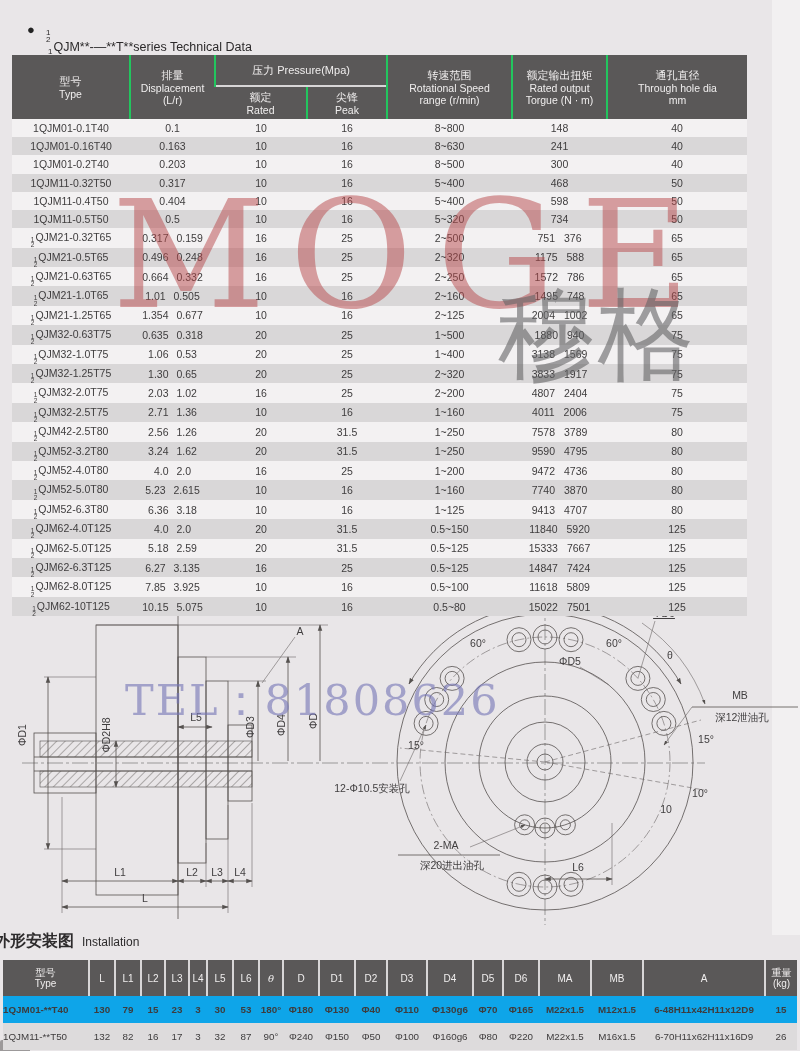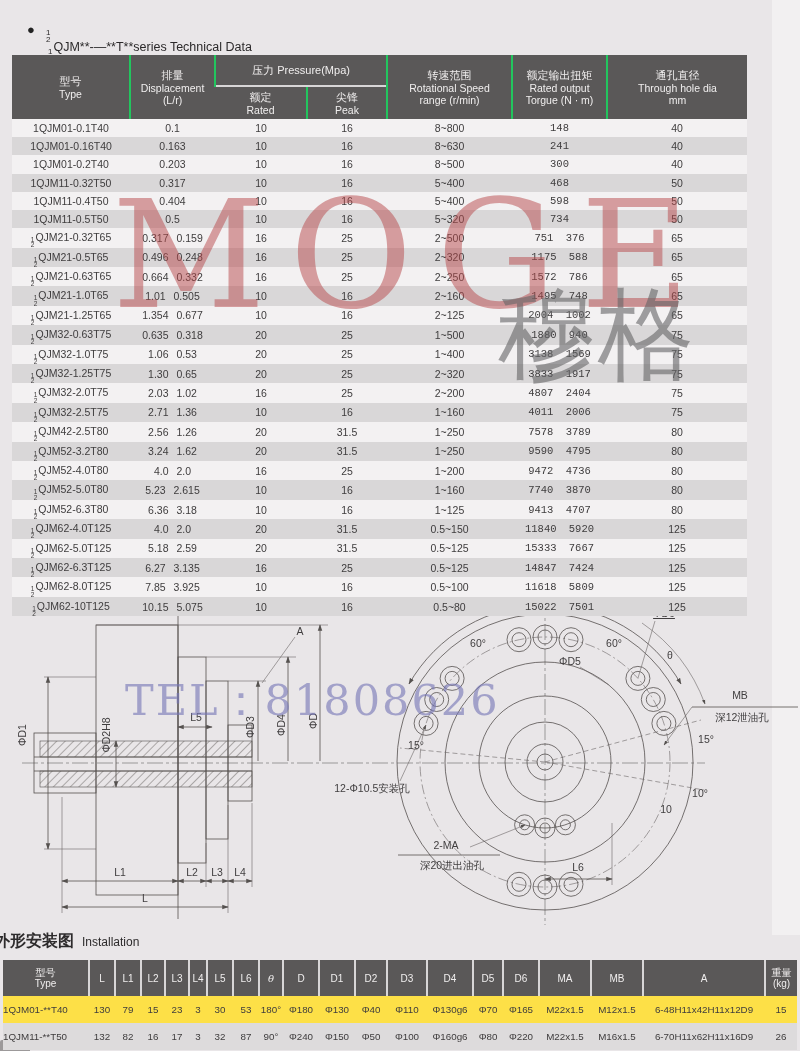--- a/index.html
+++ b/index.html
@@ -22,21 +22,21 @@
                 border-left:2px solid #22c55e;}
   table.spec th:first-child{border-left:none;}
   table.spec tr.sub th{border-top:2px solid #d8d6d7;}
   .hz{font-size:11px;line-height:13px;} .he{font-size:10.5px;line-height:12px;}
   table.spec thead tr.top th{height:30px;}
   table.spec thead tr.sub th{height:32px;}
   table.spec td{text-align:center;font-size:10.5px;height:18.2px;line-height:18px;padding:0;color:#3e3c3d;}
   table.spec tbody tr:nth-child(odd){background:#f3f1f2;}
   table.spec tbody tr:nth-child(even){background:#d9d7d8;}
   td.c-model{text-align:left;padding-left:3px;white-space:nowrap;}
-  td.c-disp{word-spacing:5px;} td.c-torque{word-spacing:6px;font-family:Liberation Mono, monospace;}
+  td.c-disp{word-spacing:5px;} td.c-torque{word-spacing:6px;}
   td .frac{font-size:6.5px;line-height:5.2px;vertical-align:-1px;}
 
   
   .wm{position:absolute;white-space:nowrap;pointer-events:none;z-index:5;font-family:"DejaVu Serif","Liberation Serif",serif;}
   .wm-moge{left:112px;top:168px;font-size:150px;letter-spacing:24px;color:rgba(184,72,74,.5);}
   .wm-muge{left:498px;top:268px;font-size:96px;letter-spacing:4px;color:rgba(100,100,102,.6);transform:scaleY(1.05);transform-origin:top left;}
   .wm-tel{left:125px;top:672px;font-size:43px;letter-spacing:2px;color:rgba(118,118,182,.62);}
   .wm-fax{left:178px;top:772px;font-size:66px;letter-spacing:2px;color:rgba(118,118,182,.62);}
 
   
@@ -54,21 +54,21 @@
   
   .inst-head{position:absolute;left:-6px;top:931px;z-index:2;white-space:nowrap;}
   .inst-zh{font-size:16px;font-weight:bold;color:#2d2b2c;}
   .inst-en{font-size:12px;color:#2d2b2c;margin-left:8px;}
   table.inst{position:absolute;left:3px;top:960px;width:794px;border-collapse:collapse;table-layout:fixed;z-index:2;}
   table.inst th{background:#5a5858;color:#f0eeee;font-weight:normal;font-size:10px;line-height:11px;
                 height:36px;padding:0;border-left:2px solid #d8d6d7;white-space:pre-line;vertical-align:middle;}
   table.inst th:first-child{border-left:none;}
   table.inst th.theta{font-family:"DejaVu Serif",serif;font-style:italic;}
   table.inst td{text-align:center;font-size:9.8px;height:27px;padding:0;white-space:nowrap;overflow:hidden;color:#3e3c3d;}
-  table.inst tbody tr:nth-child(1){background:#fde047;}
+  table.inst tbody tr:nth-child(1){background:#0ea5e9;font-weight:bold;}
   table.inst tbody tr:nth-child(2){background:#dddbdc;}
   table.inst td:first-child{text-align:left;}
 </style>
 </head>
 <body>
 
 <div class="page">
   <div class="scan-band"></div>
 
   <div class="title-block">

